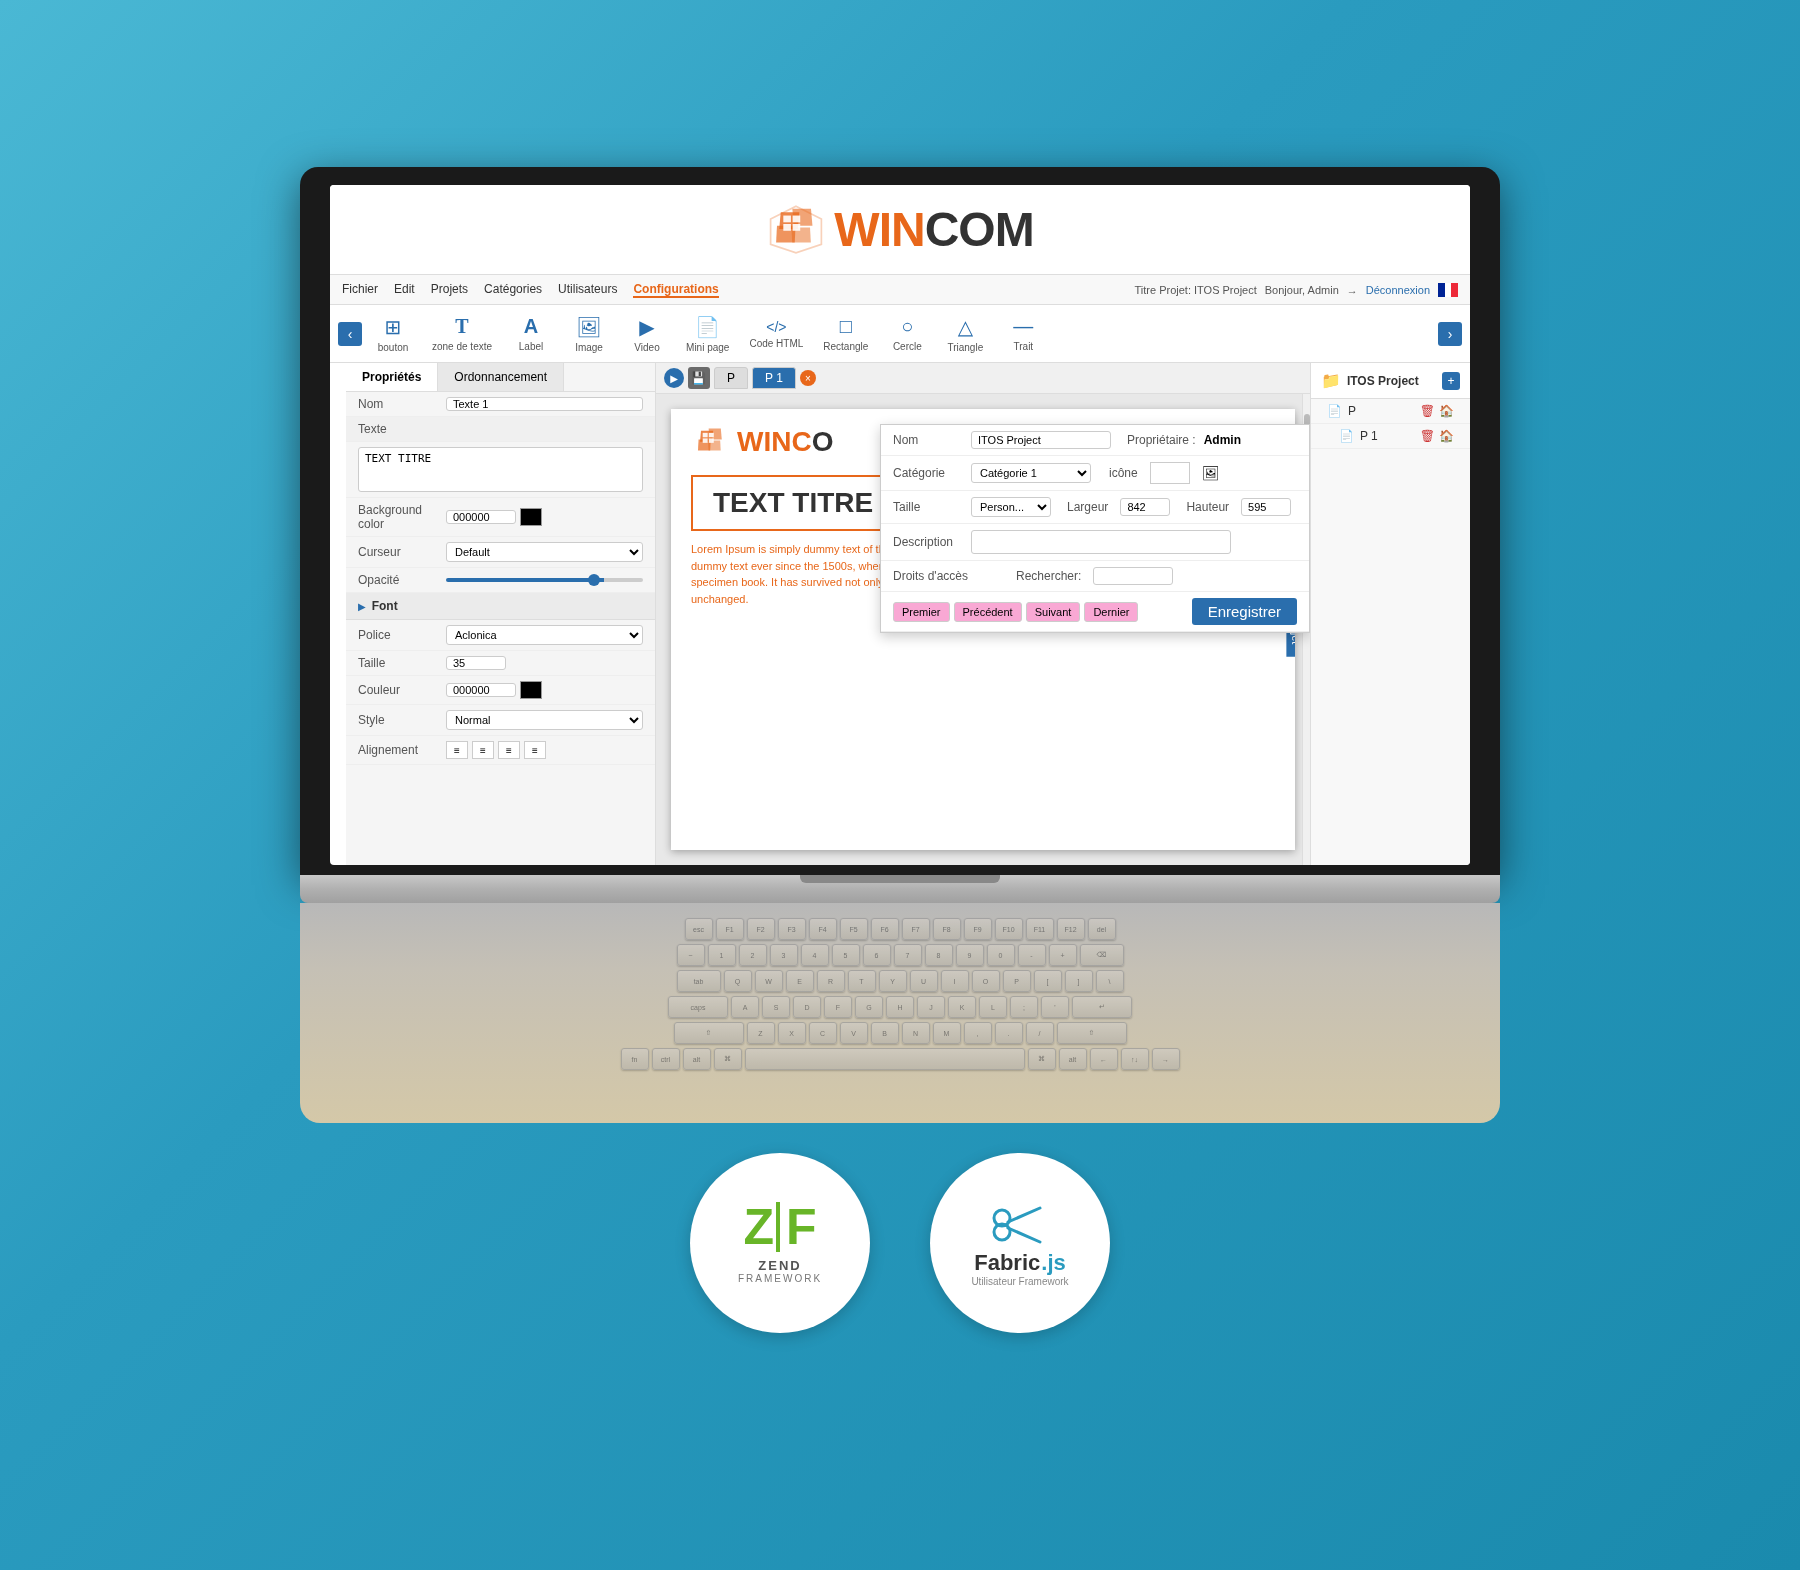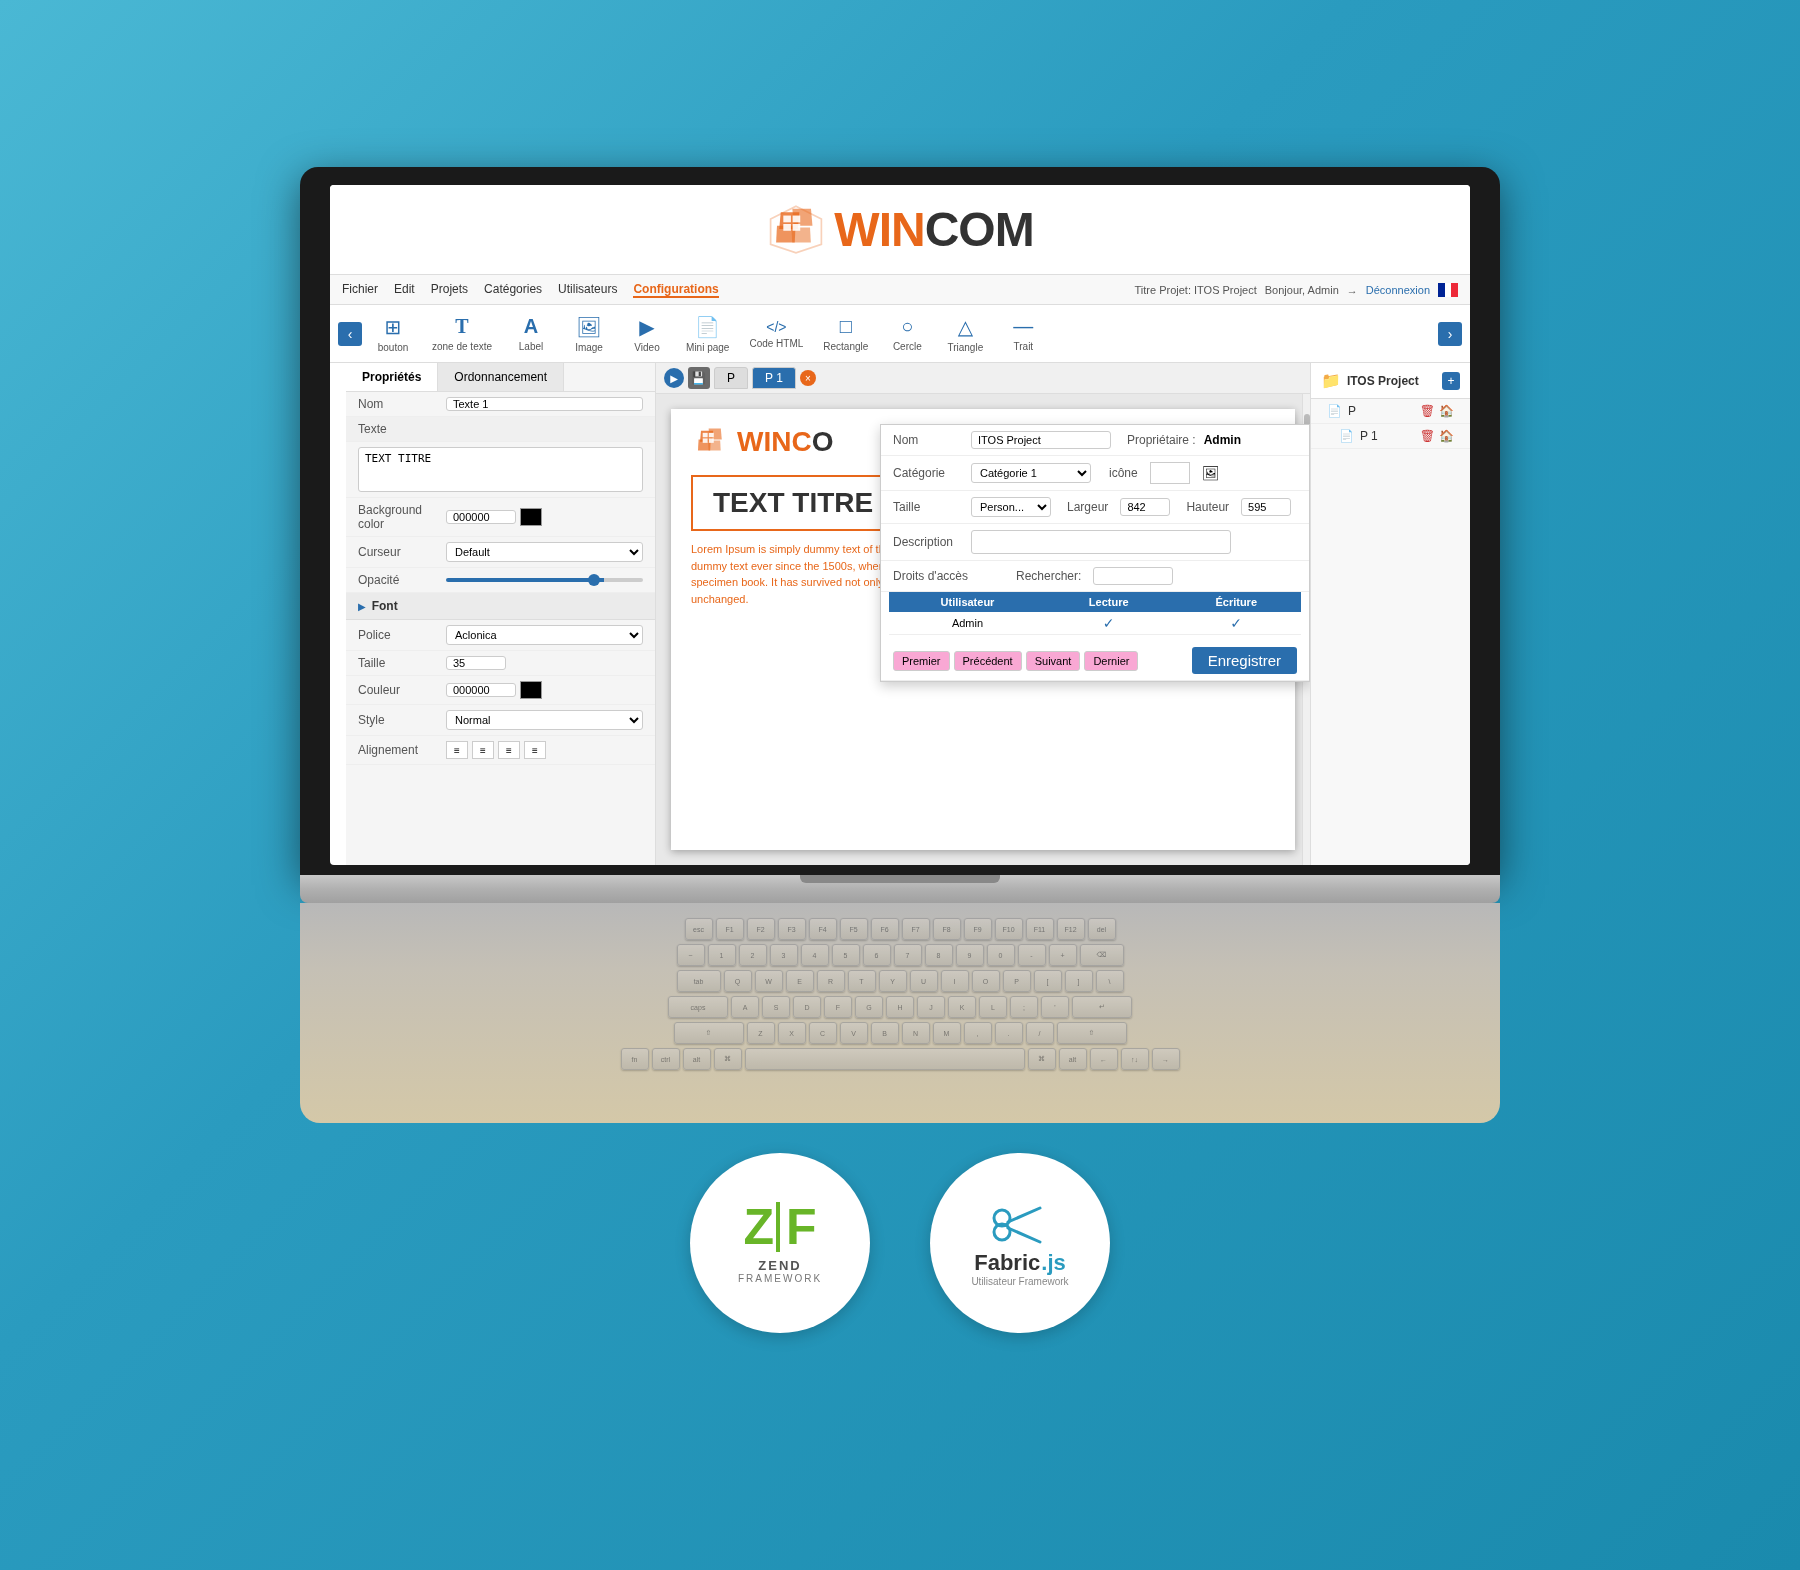--- a/index.html
+++ b/index.html
@@ -934,38 +934,20 @@
                   <span class="modal-label">Description</span>
                   <textarea class="modal-textarea" style="width: 260px; height: 24px;"></textarea>
                 </div>
 
                 <div class="modal-row">
                   <span style="font-size:12px;color:#555;">Droits d'accès</span>
                   <span style="font-size:12px;color:#555;margin-left:40px;">Rechercher:</span>
                   <input class="modal-input" style="width: 80px; margin-left: 4px;">
                 </div>
 
-                <div style="padding:0 8px 6px 8px;">
-                  <table class="access-table">
-                    <thead>
-                      <tr>
-                        <th>Utilisateur</th>
-                        <th>Lecture</th>
-                        <th>Écriture</th>
-                      </tr>
-                    </thead>
-                    <tbody>
-                      <tr>
-                        <td>Admin</td>
-                        <td><span class="check-mark">✓</span></td>
-                        <td><span class="check-mark">✓</span></td>
-                      </tr>
-                    </tbody>
-                  </table>
-                </div>
 
                 <div class="modal-row" style="justify-content:space-between;">
                   <div class="nav-buttons">
                     <button class="nav-btn">Premier</button>
                     <button class="nav-btn">Précédent</button>
                     <button class="nav-btn">Suivant</button>
                     <button class="nav-btn">Dernier</button>
                   </div>
                   <button class="save-btn">Enregistrer</button>
                 </div>

